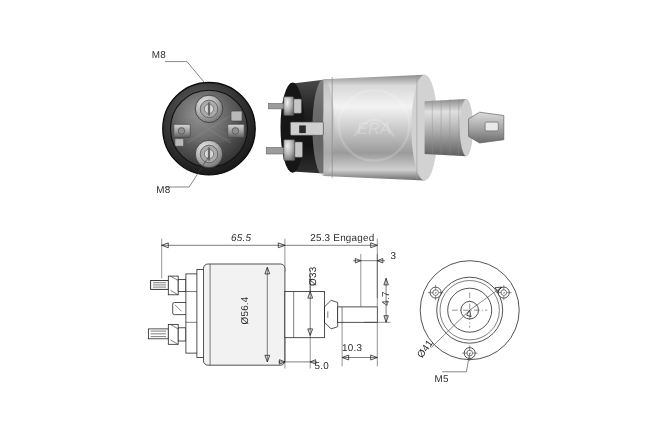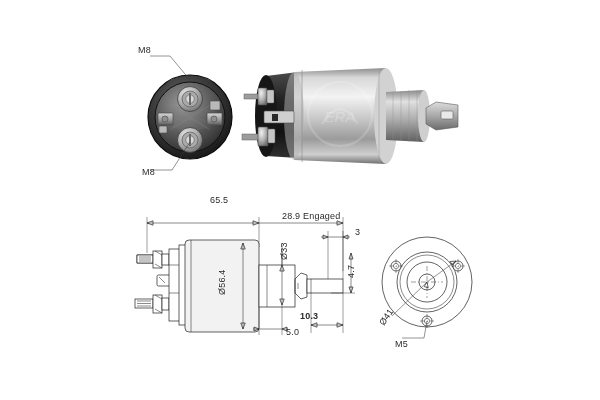--- a/index.html
+++ b/index.html
@@ -237,31 +237,31 @@
     <path class="ln" d="M124 124 l-5 -2 l0 4 Z" fill="#1f1f1f"></path>
     <path class="ln" d="M147 124 l5 -2 l0 4 Z" fill="#1f1f1f"></path>
 
     <path class="ln-ext" d="M176 88 L176 128"></path>
     <path class="ln-ext" d="M208 88 L208 128"></path>
     <path class="ln-thin" d="M176 120 L208 120"></path>
     <path class="ln" d="M176 120 l6 -2.2 l0 4.4 Z" fill="#1f1f1f"></path>
     <path class="ln" d="M208 120 l-6 -2.2 l0 4.4 Z" fill="#1f1f1f"></path>
   </svg>
 
-  <div class="abs lbl" style="left:210px;top:196px;">65.5</div>
-
-  <div class="abs lbl" style="left:282px;top:212px;">28.9 Engaged</div>
+  <div class="abs lbl" style="left:210px;top:212px;font-style:italic;">65.5</div>
+
+  <div class="abs lbl" style="left:282px;top:212px;">25.3 Engaged</div>
 
   <div class="abs lbl lbl-rot" style="left:218px;top:295px;">Ø56.4</div>
 
   <div class="abs lbl lbl-rot" style="left:280px;top:260px;">Ø33</div>
 
   <div class="abs lbl" style="left:286px;top:328px;">5.0</div>
 
-  <div class="abs lbl" style="left:300px;top:312px;font-weight:bold;">10.3</div>
+  <div class="abs lbl" style="left:311px;top:312px;">10.3</div>
 
   <div class="abs lbl" style="left:355px;top:228px;">3</div>
 
   <div class="abs lbl lbl-rot" style="left:347px;top:278px;">4.7</div>
 
   <svg class="abs" style="left:372px;top:230px;" width="110" height="115">
 
     <circle cx="55" cy="52" r="45" class="ln fillw"></circle>
 
     <circle cx="55" cy="52" r="30" class="ln fillw"></circle>

